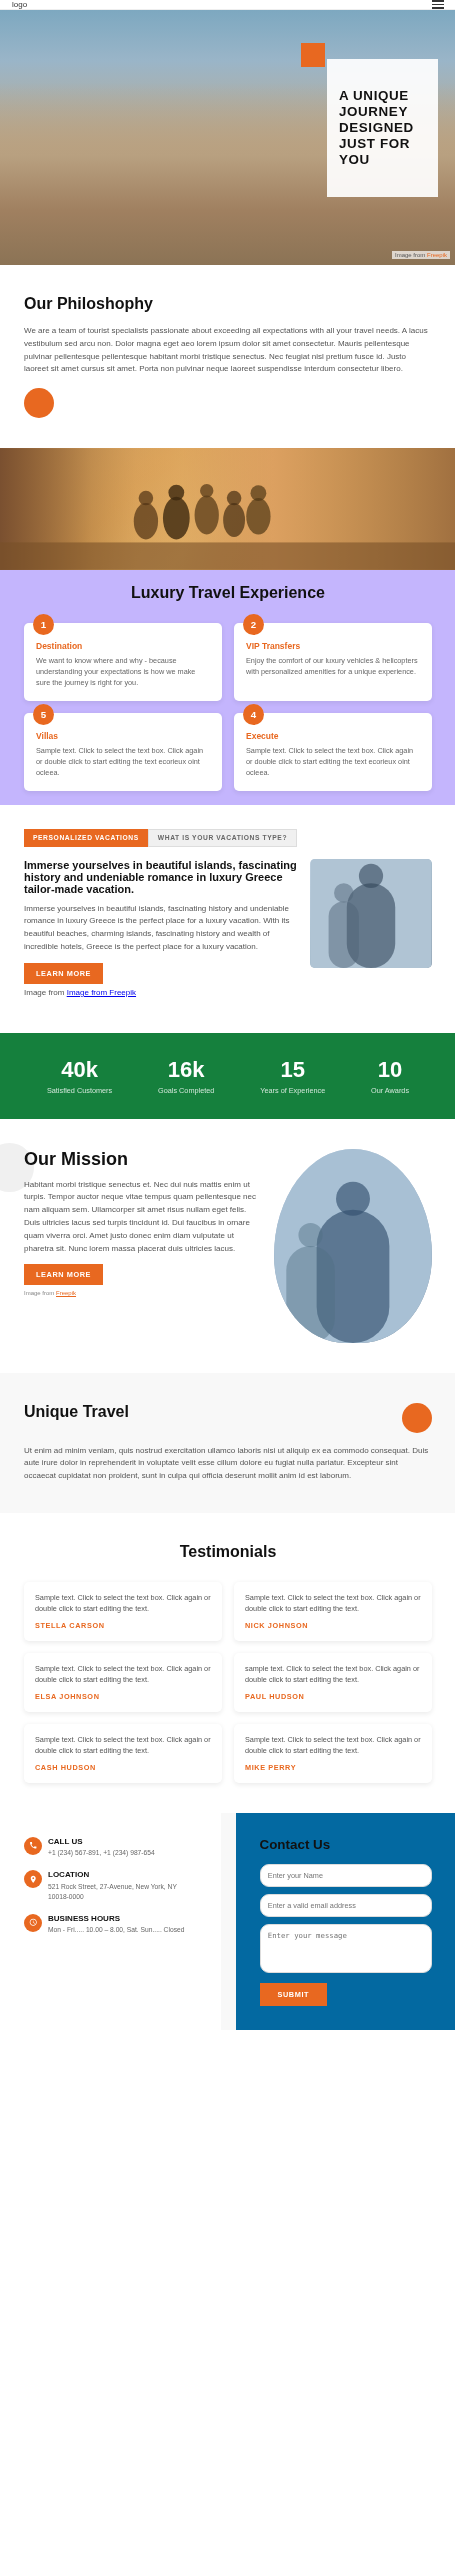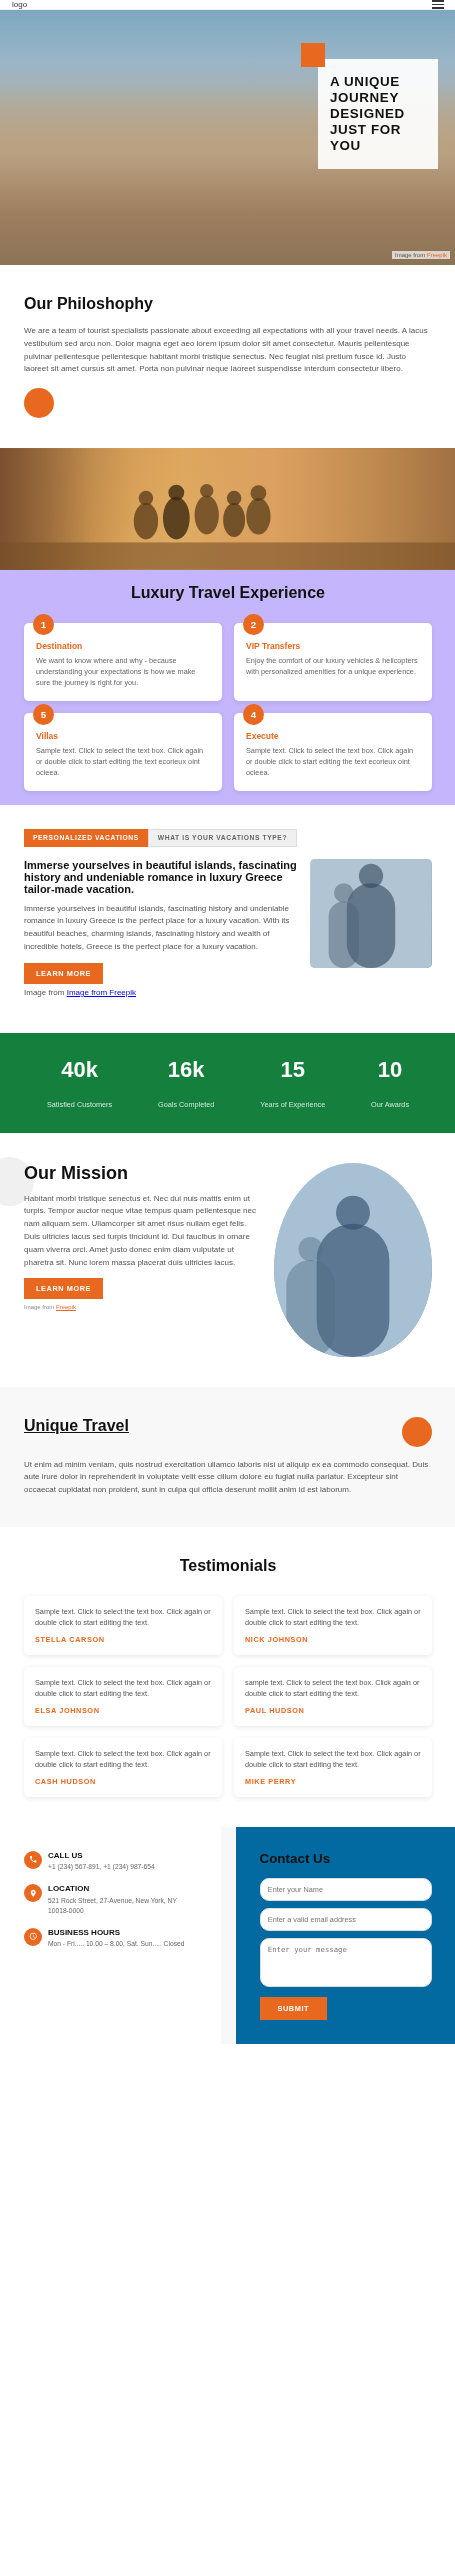--- a/index.html
+++ b/index.html
@@ -8,21 +8,21 @@
     
     .header { display: flex; justify-content: space-between; align-items: center; padding: 0 12px; background: #fff; border-bottom: 0.6px solid #eee; }
     .header-logo { font-size: 8px; color: #333; }
     .hamburger { display: flex; flex-direction: column; gap: 2.4px; cursor: pointer; }
     .hamburger span { width: 12px; height: 1.2px; background: #333; display: block; }
 
     
     .hero { position: relative; width: 456px; height: 255px; background: linear-gradient(135deg, #b0c4de 0%, #87a0b8 30%, #6b8fa8 60%, #c8a882 100%); overflow: hidden; }
     .hero-bg { width: 100%; height: 100%; background: linear-gradient(to bottom, #7da8c0 0%, #9ab5c8 20%, #c4a882 60%, #e8c88a 100%); position: absolute; top: 0; left: 0; }
     .hero-mountain { position: absolute; bottom: 0; left: 0; right: 0; height: 182px; background: linear-gradient(to top, #8b7355 0%, #a08060 30%, #b8a080 60%, transparent 100%); }
-    .hero-content { position: absolute; top: 49px; right: 18px; background: rgba(255,255,255,0.92); padding: 15px 12px; width: 120px; }
+    .hero-content { position: absolute; top: 49px; right: 18px; background: rgba(255,255,255,0.92); padding: 29px 12px; width: 111px; }
     .hero-title { font-size: 13.4px; font-weight: 900; color: #111; line-height: 1.2; letter-spacing: 0.6px; }
     .hero-image-credit { position: absolute; bottom: 6px; right: 6px; font-size: 6px; color: #555; background: rgba(255,255,255,0.7); padding: 1.2px 3px; }
     .hero-image-credit a { color: #e86820; text-decoration: none; }
 
     
     .section-philosophy { padding: 30px 24px; background: #fff; }
     .section-philosophy h2 { font-size: 16px; font-weight: 700; margin-bottom: 12px; color: #111; }
     .section-philosophy p { font-size: 8px; color: #555; line-height: 1.6; margin-bottom: 9px; }
     .orange-circle { width: 30px; height: 30px; background: #e86820; border-radius: 50%; margin-top: 12px; }
 
@@ -50,26 +50,26 @@
     .personalized-text h3 { font-size: 11px; font-weight: 700; margin-bottom: 7.3px; color: #111; }
     .personalized-text p { font-size: 8px; color: #555; line-height: 1.6; margin-bottom: 9px; }
     .learn-more-btn { display: inline-block; padding: 6px 12px; background: #e86820; color: #fff; font-size: 7.3px; font-weight: 600; letter-spacing: 0.6px; cursor: pointer; border: none; }
     .personalized-image { width: 122px; height: 109px; background: linear-gradient(135deg, #c8d8e8 0%, #a0b8c8 50%, #8090a0 100%); border-radius: 4.9px; flex-shrink: 0; overflow: hidden; position: relative; }
     .image-credit-small { font-size: 6px; color: #888; margin-top: 3px; }
 
     
     .section-stats { background: #15803d; padding: 24px; display: flex; justify-content: space-around; align-items: center; }
     .stat-item { text-align: center; }
     .stat-number { font-size: 22px; font-weight: 900; color: #fff; }
-    .stat-label { font-size: 7.3px; color: rgba(255,255,255,0.8); margin-top: 17px; }
+    .stat-label { font-size: 7.3px; color: rgba(255,255,255,0.8); margin-top: 3px; }
 
     
     .section-unique { padding: 30px 24px; background: #f8f8f8; }
     .unique-header { display: flex; justify-content: space-between; align-items: flex-start; margin-bottom: 12px; }
-    .unique-header h2 { font-size: 16px; font-weight: 700; color: #111; text-decoration: underline; }
+    .unique-header h2 { font-size: 16px; font-weight: 700; color: #111; }
     .orange-dot { width: 30px; height: 30px; background: #e86820; border-radius: 50%; }
     .section-unique p { font-size: 8px; color: #555; line-height: 1.6; }
 
     
     .section-testimonials { padding: 30px 24px; background: #fff; }
     .section-testimonials h2 { font-size: 16px; font-weight: 700; text-align: center; margin-bottom: 21px; color: #111; }
     .testimonials-grid { display: grid; grid-template-columns: 1fr 1fr; gap: 12px; }
     .testimonial-card { background: #fff; border-radius: 4.9px; padding: 11px; box-shadow: 0 1.2px 4.9px rgba(0,0,0,0.08); }
     .testimonial-card p { font-size: 7.3px; color: #555; line-height: 1.5; margin-bottom: 6px; }
     .testimonial-name { font-size: 7.3px; font-weight: 700; color: #e86820; letter-spacing: 0.6px; text-transform: uppercase; }

